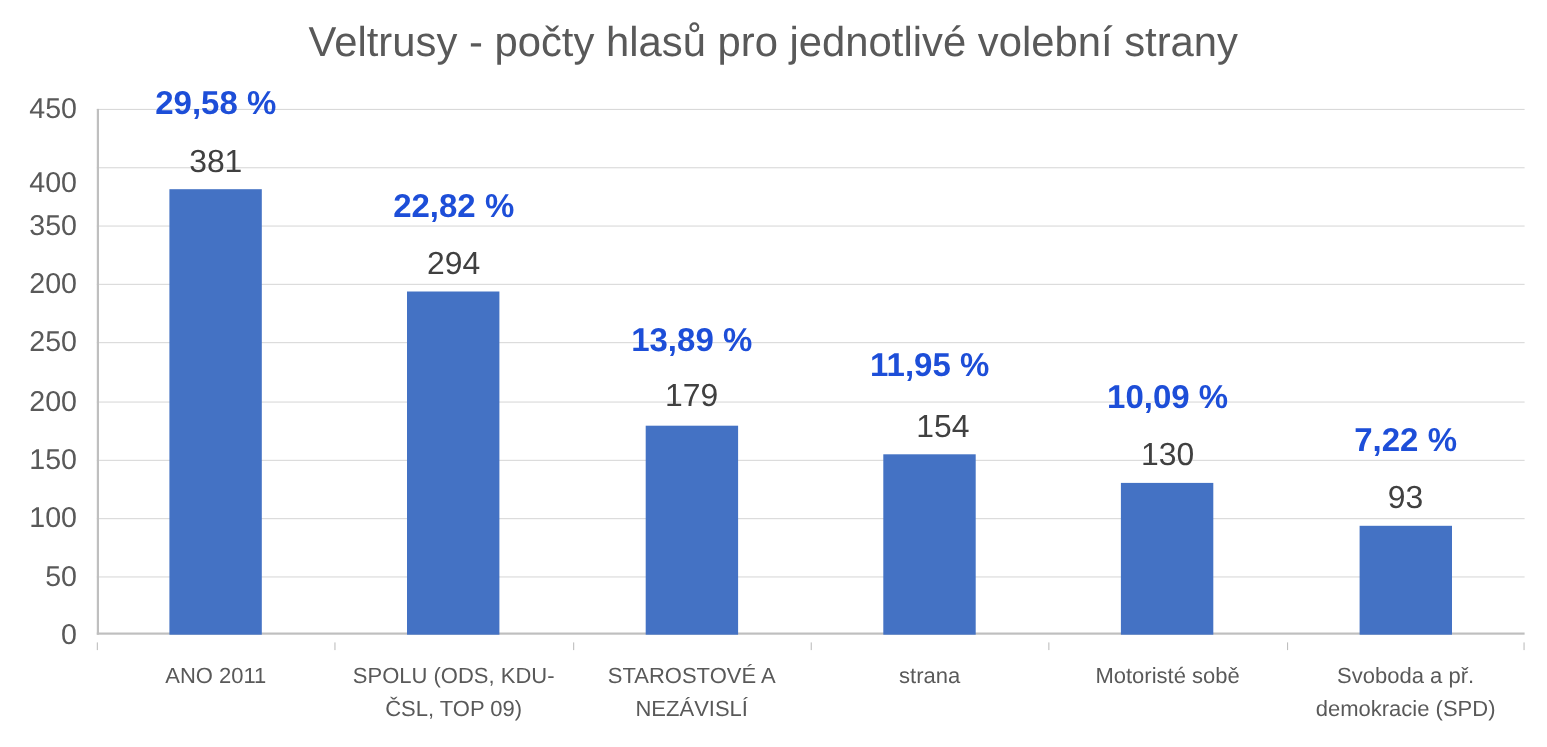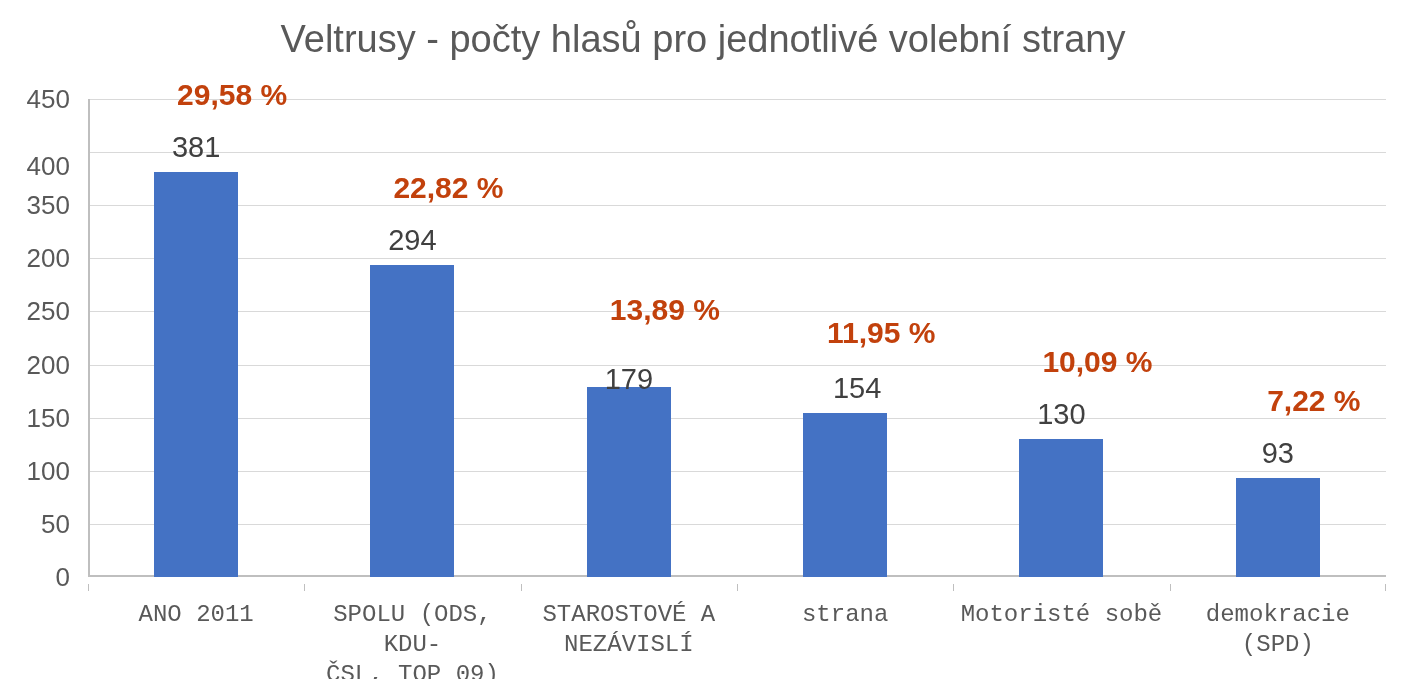--- a/index.html
+++ b/index.html
@@ -100,23 +100,22 @@
     transform: translateX(-50%);
     width: 84px;
     background: #4472c4;
   }
   .pct-label {
     position: absolute;
     left: 50%;
     transform: translateX(-50%);
     font-size: 30px;
     font-weight: bold;
-    color: #c2410c;
-    white-space: nowrap;
-    margin-left: 36px;
+    color: #1d4ed8;
+    white-space: nowrap;
   }
   .val-label {
     position: absolute;
     left: 50%;
     transform: translateX(-50%);
     font-size: 29px;
     color: #404040;
     white-space: nowrap;
   }
   
@@ -124,24 +123,23 @@
     position: absolute;
     left: 88px;
     top: 584px;
     width: 1298px;
     height: 90px;
   }
   .x-label {
     position: absolute;
     top: 0;
     text-align: center;
-    font-size: 24px;
+    font-size: 20px;
     color: #595959;
     line-height: 30px;
-    font-family: Liberation Mono, monospace;
   }
   .tick-x {
     position: absolute;
     top: 0;
     width: 1px;
     height: 7px;
     background: #bfbfbf;
   }
 </style>
 </head>
@@ -186,21 +184,21 @@
       <div class="val-label" style="bottom: 412.707px; text-align: center;">381</div>
     </div>
     <div class="bar-slot" style="left:216.3px;width:216.3px">
       <div class="bar" style="height: 312.293px;"></div>
       <div class="pct-label" style="bottom: 372.293px;">22,82 %</div>
       <div class="val-label" style="bottom: 320.293px;">294</div>
     </div>
     <div class="bar-slot" style="left:432.7px;width:216.3px">
       <div class="bar" style="height: 190.138px;"></div>
       <div class="pct-label" style="bottom: 250.138px;">13,89 %</div>
-      <div class="val-label" style="bottom: 181px; margin-top: 48px;">179</div>
+      <div class="val-label" style="bottom: 200px; margin-top: 48px;">179</div>
     </div>
     <div class="bar-slot" style="left:649px;width:216.3px">
       <div class="bar" style="height: 163.582px;"></div>
       <div class="pct-label" style="bottom: 227px;">11,95 %</div>
       <div class="val-label" style="bottom: 171.582px; margin-left: 12px;">154</div>
     </div>
     <div class="bar-slot" style="left:865.3px;width:216.3px">
       <div class="bar" style="height: 138.089px;"></div>
       <div class="pct-label" style="bottom: 198.089px;">10,09 %</div>
       <div class="val-label" style="bottom: 146.089px;">130</div>
@@ -232,17 +230,18 @@
       <div>STAROSTOVÉ A</div>
       <div>NEZÁVISLÍ</div>
     </div>
     <div class="x-label" style="left:649px;width:216.3px;top:16px">
       <div>strana</div>
     </div>
     <div class="x-label" style="left:865.3px;width:216.3px;top:16px">
       <div>Motoristé sobě</div>
     </div>
     <div class="x-label" style="left:1081.7px;width:216.3px;top:16px">
+      <div>Svoboda a př.</div>
       <div>demokracie (SPD)</div>
     </div>
   </div>
 
 </div>
 
 </body></html>

